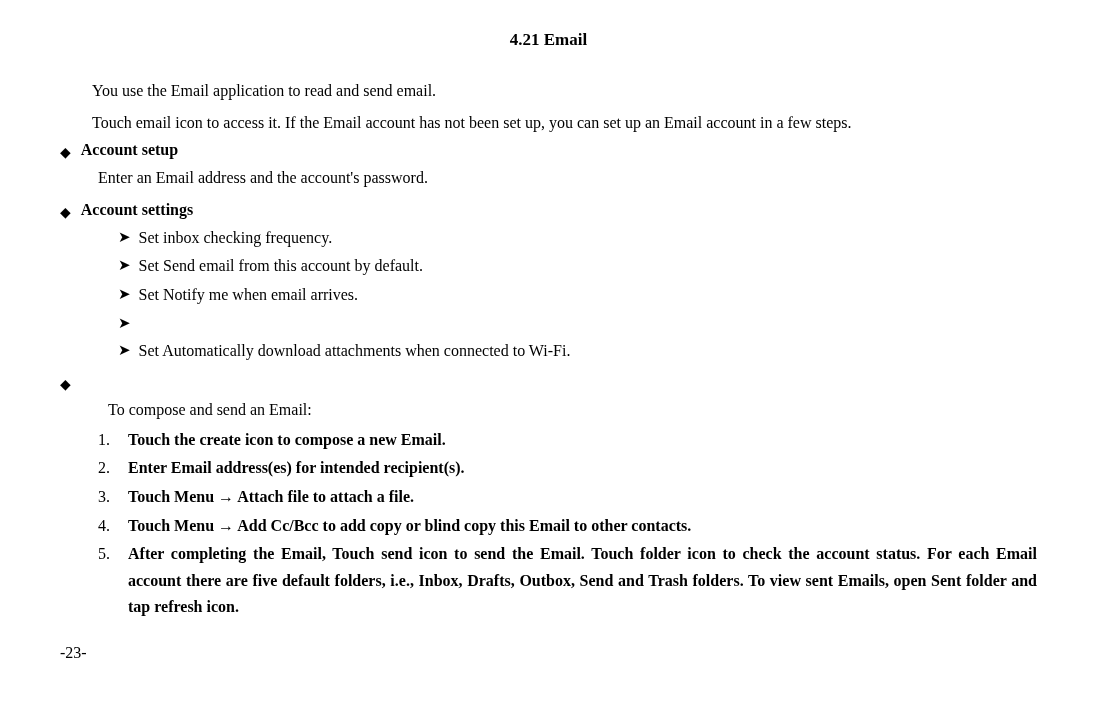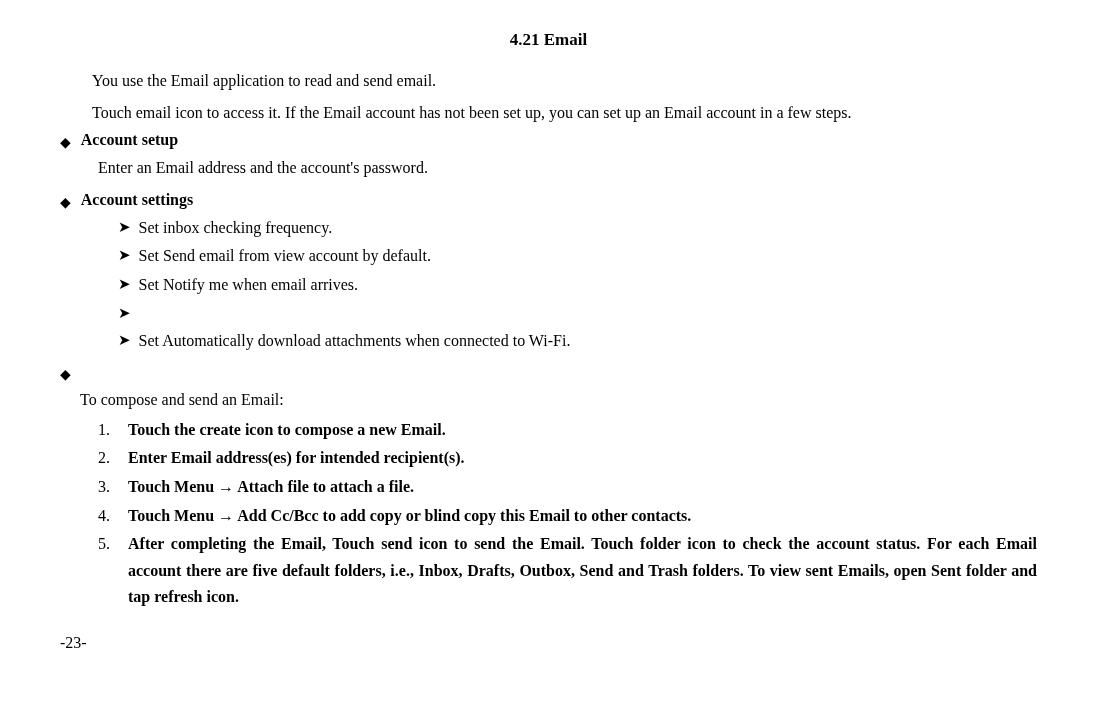--- a/index.html
+++ b/index.html
@@ -13,21 +13,21 @@
       font-size: 16px;
       color: #000000;
       width: 1097px;
       min-height: 727px;
       padding: 30px 60px 40px 60px;
     }
     .section-heading {
       text-align: center;
       font-size: 17px;
       font-weight: bold;
-      margin-bottom: 18px;
+      margin-bottom: 28px;
     }
     .intro-para {
       margin-bottom: 6px;
       text-indent: 2em;
       line-height: 1.6;
     }
     .bullet-section {
       margin-bottom: 10px;
     }
     .bullet-item {
@@ -55,21 +55,21 @@
       align-items: flex-start;
       margin-bottom: 3px;
       line-height: 1.6;
     }
     .arrow-bullet {
       margin-right: 8px;
       flex-shrink: 0;
       font-size: 15px;
     }
     .compose-desc {
-      margin-left: 20px;
+      margin-left: 48px;
       margin-top: 4px;
       line-height: 1.6;
     }
     .numbered-list {
       margin-left: 38px;
       margin-top: 4px;
     }
     .numbered-item {
       display: flex;
       align-items: flex-start;
@@ -117,21 +117,21 @@
       <span class="bullet-diamond">◆</span>
       <span class="bullet-label">Account settings</span>
     </div>
     <div class="sub-bullets">
       <div class="sub-bullet-item">
         <span class="arrow-bullet">➤</span>
         <span>Set inbox checking frequency.</span>
       </div>
       <div class="sub-bullet-item">
         <span class="arrow-bullet">➤</span>
-        <span>Set Send email from view account by default.</span>
+        <span>Set Send email from this account by default.</span>
       </div>
       <div class="sub-bullet-item">
         <span class="arrow-bullet">➤</span>
         <span>Set Notify me when email arrives.</span>
       </div>
       <div class="sub-bullet-item">
         <span class="arrow-bullet">➤</span>
       </div>
       <div class="sub-bullet-item">
         <span class="arrow-bullet">➤</span>

